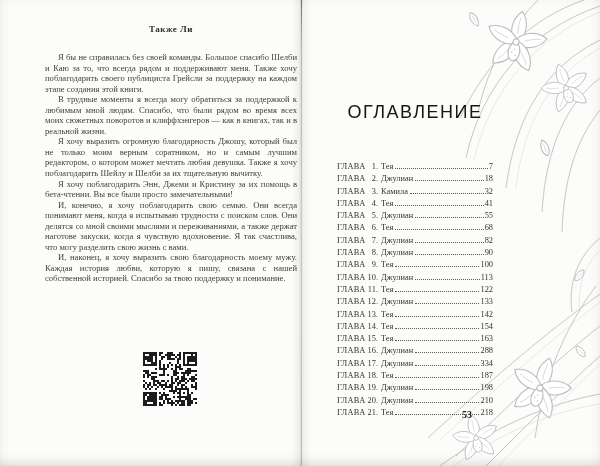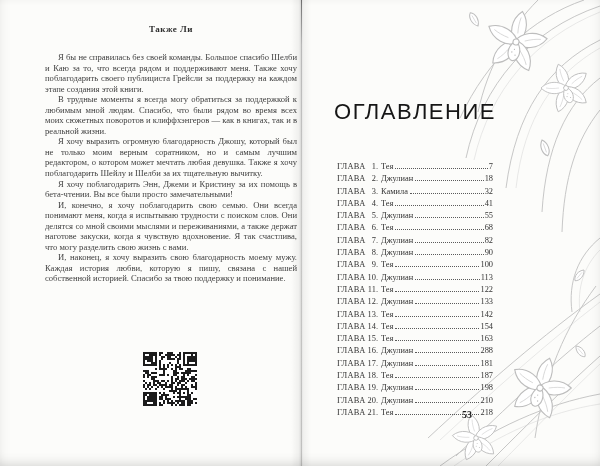--- a/index.html
+++ b/index.html
@@ -37,21 +37,21 @@
   .ack-body p{margin:0; text-indent:13px;}
   .qr-wrap{position:absolute; left:143px; top:352px; width:54px; height:54px;}
   .qr-wrap svg{display:block; width:54px; height:54px; fill:#1c1c1c; background:#fff;}
   .qr-caption{
     position:absolute; left:33px; top:409px; width:276px; text-align:center;
     font-size:7.6px; line-height:10.8px; color:#4c4c4c;
   }
   
   .toc-title{
     position:absolute; left:330px; top:99px; width:170px; text-align:center; z-index:5;
-    font-family:"Liberation Sans", sans-serif; font-size:22px; line-height:26px;
+    font-family:"Liberation Sans", sans-serif; font-size:18px; line-height:26px;
     letter-spacing:1.5px; color:#161616; font-weight:500;
   }
   .toc{position:absolute; left:337px; top:138px; width:156px; z-index:5; font-size:8.4px; color:#333;}
   .toc-row{display:flex; align-items:baseline; height:12.3px; white-space:nowrap;}
   .toc-label{flex:none; width:28px; letter-spacing:0.3px;margin-top:24px;}
   .toc-num{flex:none; width:13px; text-align:right; margin-right:3px;}
   .toc-name{flex:none;}
   .toc-dots{flex:1; min-width:8px; border-bottom:1px dotted #5a5a5a; margin:0 1px 2px 2px; height:1px;}
   .toc-page{flex:none;}
   .folio{
@@ -609,21 +609,21 @@
           <span class="toc-name">Джулиан</span>
           <span class="toc-dots"></span>
           <span class="toc-page">288</span>
         </div>
 
         <div class="toc-row">
           <span class="toc-label">ГЛАВА</span>
           <span class="toc-num">17.</span>
           <span class="toc-name">Джулиан</span>
           <span class="toc-dots"></span>
-          <span class="toc-page">181</span>
+          <span class="toc-page">334</span>
         </div>
 
         <div class="toc-row">
           <span class="toc-label">ГЛАВА</span>
           <span class="toc-num">18.</span>
           <span class="toc-name">Тея</span>
           <span class="toc-dots"></span>
           <span class="toc-page">187</span>
         </div>
 

